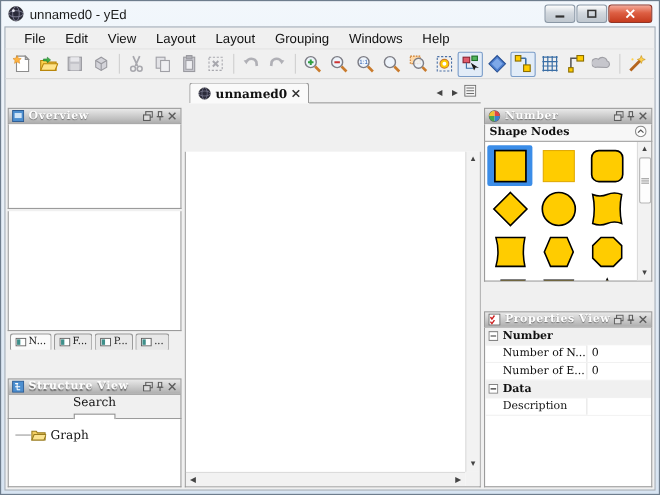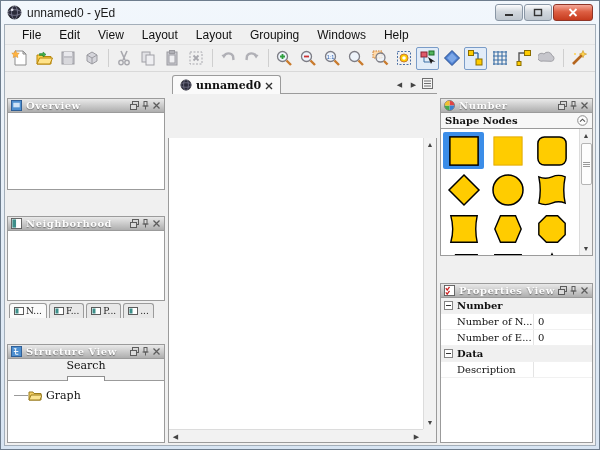--- a/index.html
+++ b/index.html
@@ -349,46 +349,20 @@
                   <svg width="9" height="9" viewBox="0 0 9 9">
                     <path d="M1.5 1.5 l6 6 M7.5 1.5 l-6 6" stroke="#5c5c5c" stroke-width="1.3"></path>
                   </svg>
                 </span>
             </div>
           </div>
           <div class="dock-body"></div>
         </div>
 
         <div class="dock" style="flex:1">
-          <div class="dock-title">
-            <svg class="dicon" viewBox="0 0 12 12">
-                <rect x="0.5" y="0.5" width="11" height="11" fill="#fff" stroke="#5c5c5c"></rect>
-                <rect x="1.5" y="1.5" width="4" height="9" fill="#3e8f8a"></rect>
-              </svg>
-            <span class="dtext">Neighborhood</span>
-            <div class="dock-btns">
-              <span>
-                  <svg width="9" height="9" viewBox="0 0 9 9">
-                    <rect x="2.5" y="0.5" width="6" height="5" fill="none" stroke="#5c5c5c"></rect>
-                    <rect x="0.5" y="3.5" width="6" height="5" fill="#dcdcdc" stroke="#5c5c5c"></rect>
-                  </svg>
-                </span>
-              <span>
-                  <svg width="9" height="9" viewBox="0 0 9 9">
-                    <rect x="3" y="0.5" width="3" height="4.5" fill="#dcdcdc" stroke="#5c5c5c"></rect>
-                    <path d="M1.5 5 h6 M4.5 5 v3.5" stroke="#5c5c5c"></path>
-                  </svg>
-                </span>
-              <span>
-                  <svg width="9" height="9" viewBox="0 0 9 9">
-                    <path d="M1.5 1.5 l6 6 M7.5 1.5 l-6 6" stroke="#5c5c5c" stroke-width="1.3"></path>
-                  </svg>
-                </span>
-            </div>
-          </div>
           <div class="dock-body"></div>
           <div class="ltabs">
             <div class="ltab active">
               <svg width="10" height="8" viewBox="0 0 10 8">
                   <rect x="0.5" y="0.5" width="9" height="7" fill="#fff" stroke="#5c5c5c"></rect>
                   <rect x="1.5" y="1.5" width="3" height="5" fill="#3e8f8a"></rect>
                 </svg>
               <span>N...</span>
             </div>
             <div class="ltab">

